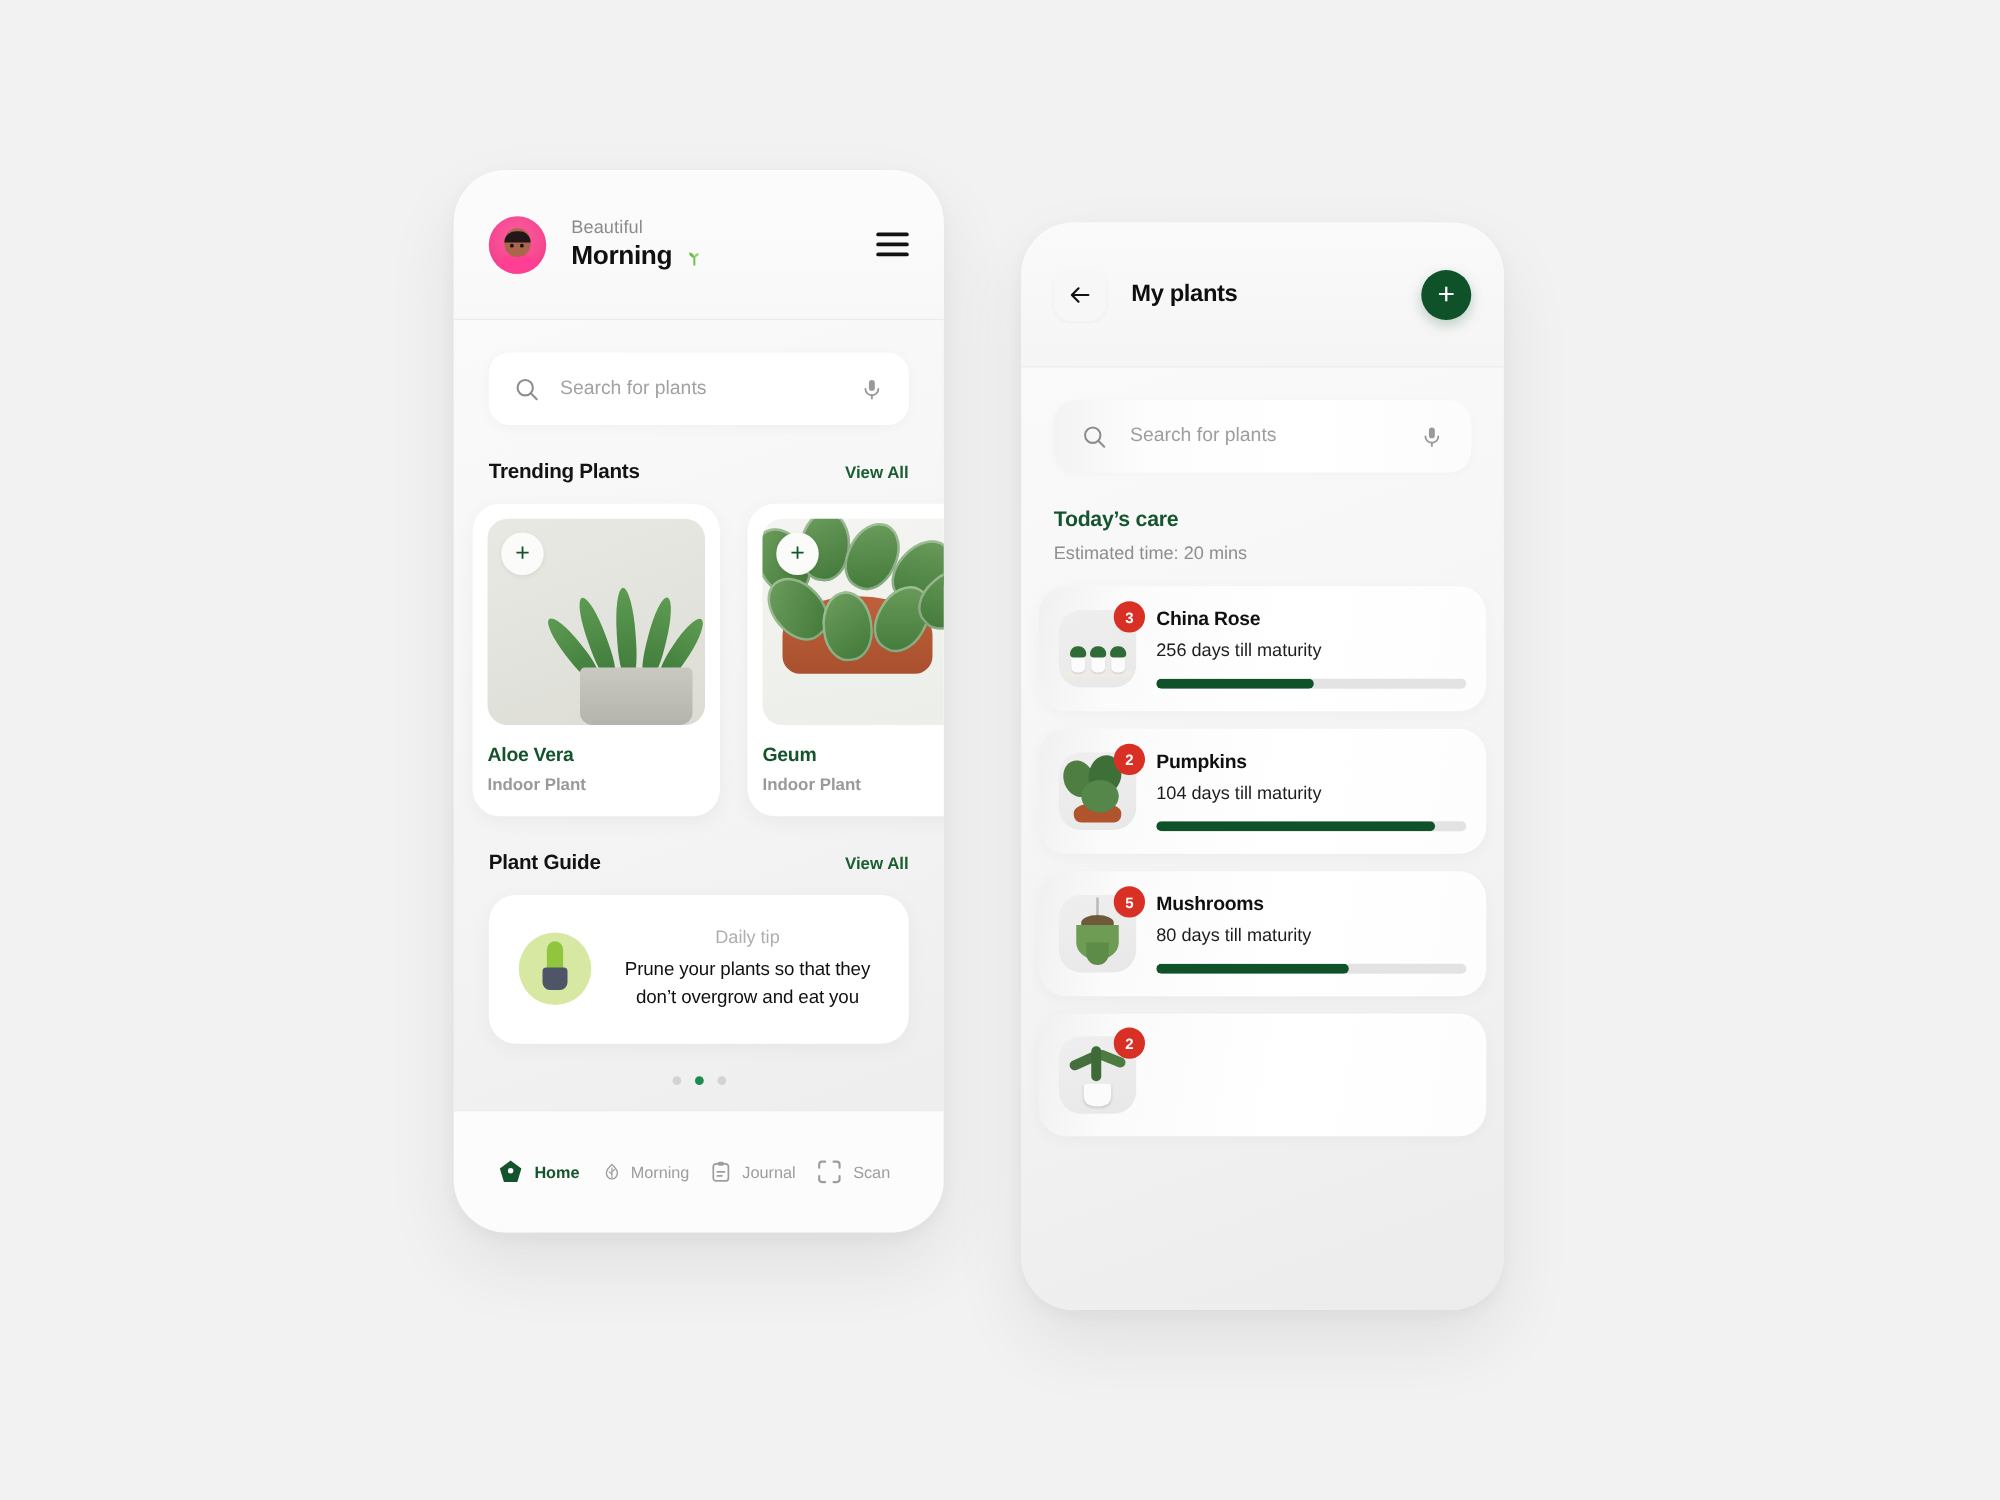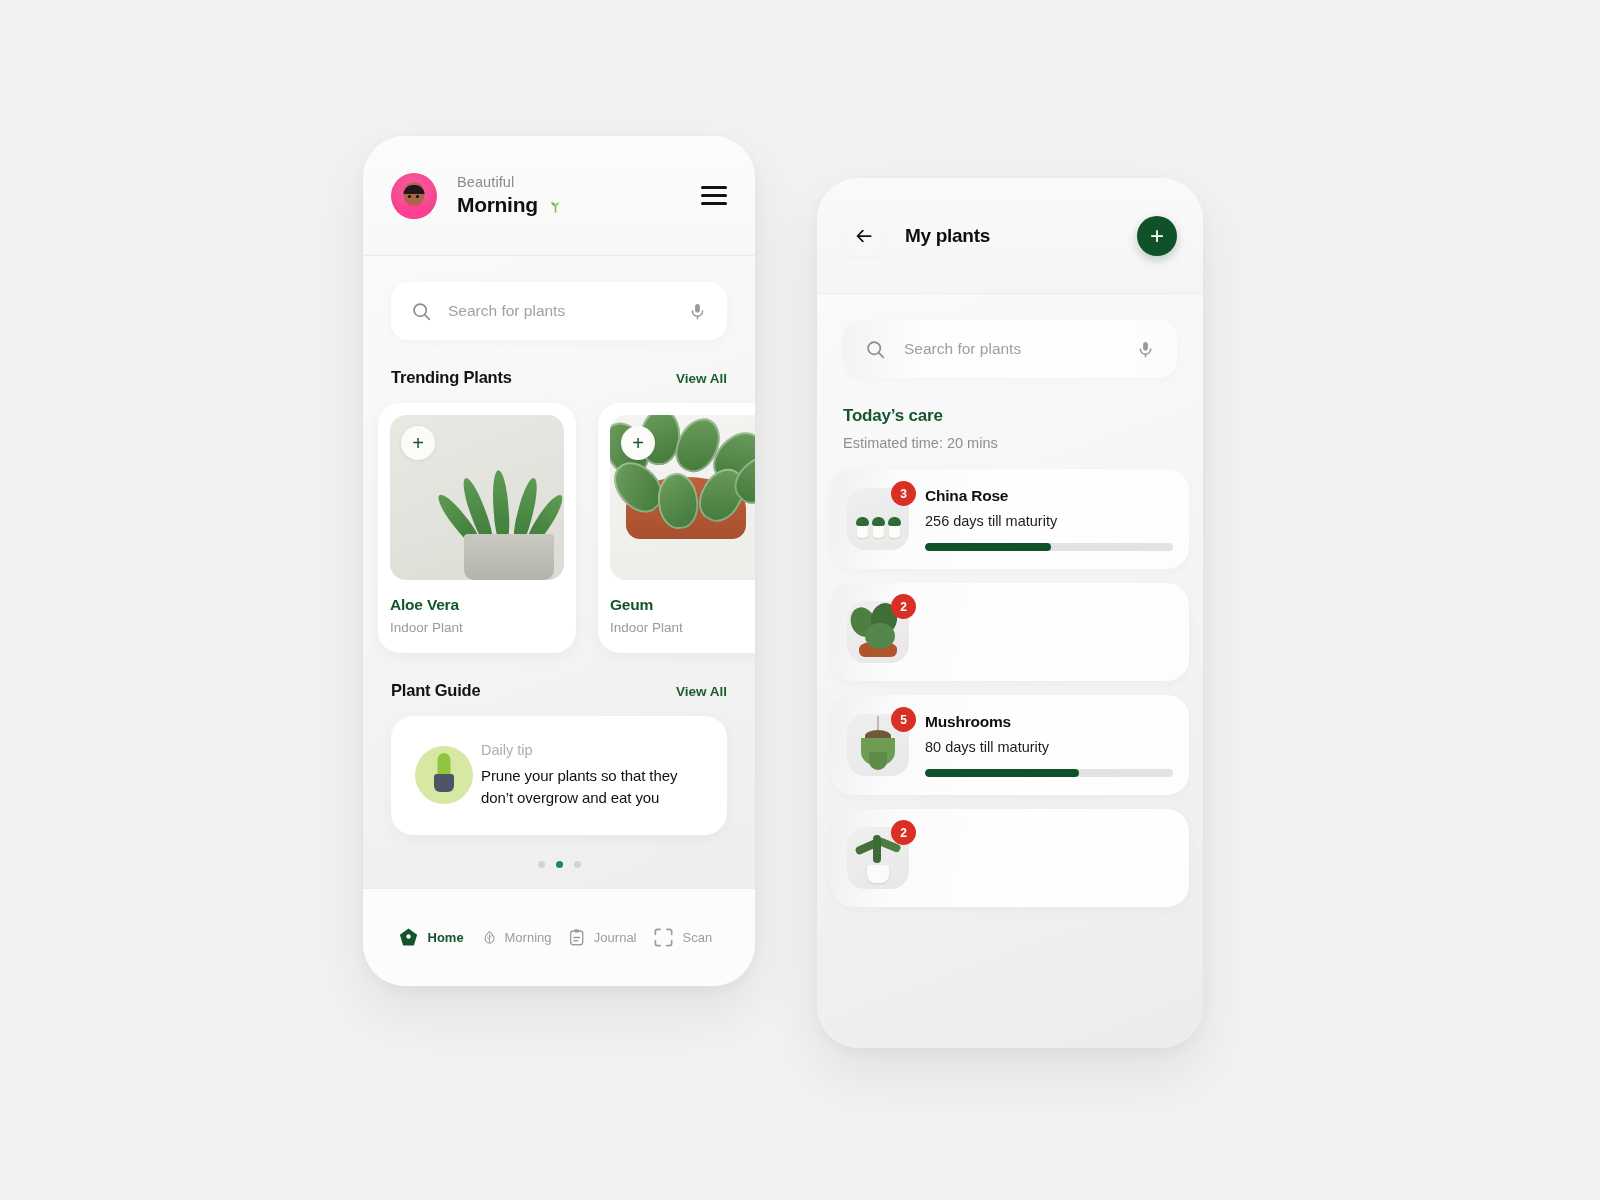--- a/index.html
+++ b/index.html
@@ -94,21 +94,21 @@
   .p-thumb.aloe { background: linear-gradient(160deg,#e9e9e4 0%, #e2e2dc 60%, #dcdcd4 100%); }
   .p-thumb.geum { background: linear-gradient(170deg,#f4f5f2 0%, #eceee9 100%); }
   .plus-badge {
     position: absolute; left: 11px; top: 11px; width: 34px; height: 34px;
     border-radius: 50%; background: #fbfbfa;
     display: flex; align-items: center; justify-content: center;
     font-size: 20px; color: #14542c; line-height: 1; font-weight: 400;
     box-shadow: 0 1px 4px rgba(0,0,0,.07); z-index: 3; cursor: pointer;
   }
   .p-name { margin-top: 16px; font-size: 15.5px; font-weight: 700; color: #14542c; letter-spacing: -.2px; }
-  .p-type { margin-top: 6px; font-size: 13.5px; color: #9a9a9a; }
+  .p-type { margin-top: 6px; font-size: 13.5px; color: #9a9a9a; font-weight: bold; }
 
   
   .succulent { position: absolute; right: -6px; bottom: 0; width: 128px; height: 125px; }
   .pot {
     position: absolute; left: 22px; bottom: 0; width: 90px; height: 46px;
     background: linear-gradient(180deg,#c9c9c2 0%,#b4b4ad 100%);
     border-radius: 4px 4px 10px 10px;
   }
   .leaf {
     position: absolute; bottom: 36px; left: 50px;
@@ -126,22 +126,23 @@
     position: absolute; width: 40px; height: 56px;
     border-radius: 50% 50% 46% 46%;
     background: linear-gradient(150deg,#6fa05f 0%, #3f7637 100%);
     box-shadow: inset 0 0 0 2px rgba(255,255,255,.35);
   }
   .geum-art { position: absolute; inset: 0; }
 
   
   .tip-card {
     margin: 16px 28px 0; background: #fff; border-radius: 22px;
-    padding: 26px 24px; display: flex; align-items: center; gap: 8px;
+    padding: 26px 24px; display: flex; align-items: center; gap: 20px;
     box-shadow: 0 4px 16px rgba(0,0,0,0.04);
+    text-align: center;
   }
   .tip-ic {
     width: 58px; height: 58px; border-radius: 50%;
     background: #d7e8a2; flex: none; position: relative;
   }
   .cactus-pot {
     position: absolute; left: 50%; bottom: 12px; transform: translateX(-50%);
     width: 20px; height: 18px; background: #4e5566; border-radius: 3px 3px 6px 6px;
   }
   .cactus-body {
@@ -427,20 +428,27 @@
       <div class="care-card">
         <div class="care-thumb">
           <div class="inner">
             <div style="position:absolute;left:12px;bottom:6px;width:38px;height:16px;background:#b0542e;border-radius:50% 50% 6px 6px;"></div>
             <div style="position:absolute;left:4px;top:6px;width:24px;height:30px;background:#4f7e42;border-radius:50%;transform:rotate(-20deg);"></div>
             <div style="position:absolute;left:24px;top:2px;width:26px;height:32px;background:#3f6f38;border-radius:50%;transform:rotate(12deg);"></div>
             <div style="position:absolute;left:18px;top:22px;width:30px;height:26px;background:#56874a;border-radius:50%;"></div>
           </div>
           <div class="count-badge">2</div>
         </div>
+        <div class="care-body">
+          <div class="care-name">Pumpkins</div>
+          <div class="care-days">104 days till maturity</div>
+          <div class="bar-track">
+            <div class="bar-fill" style="width: 90%;"></div>
+          </div>
+        </div>
       </div>
 
       <div class="care-card">
         <div class="care-thumb">
           <div class="inner">
             <div style="position:absolute;left:30px;top:2px;width:1.5px;height:16px;background:#b9b9b9;"></div>
             <div style="position:absolute;left:18px;top:16px;width:26px;height:12px;background:#6e5a3a;border-radius:50% 50% 4px 4px;"></div>
             <div style="position:absolute;left:14px;top:24px;width:34px;height:28px;background:#6f9c55;border-radius:0 0 50% 50%;"></div>
             <div style="position:absolute;left:22px;top:38px;width:18px;height:18px;background:#5d8c48;border-radius:0 0 50% 50%;"></div>
           </div>

